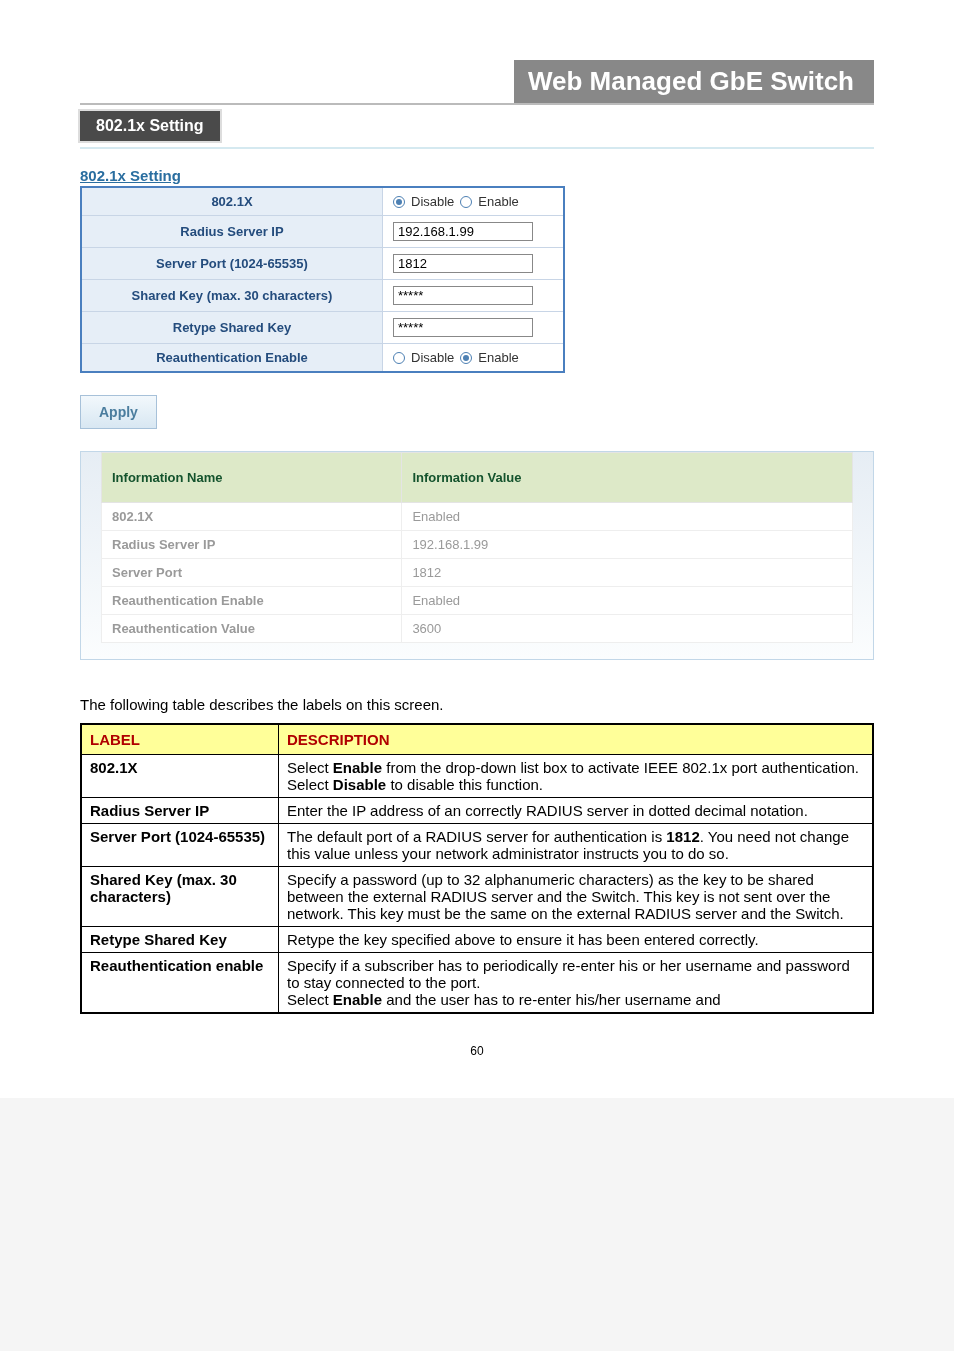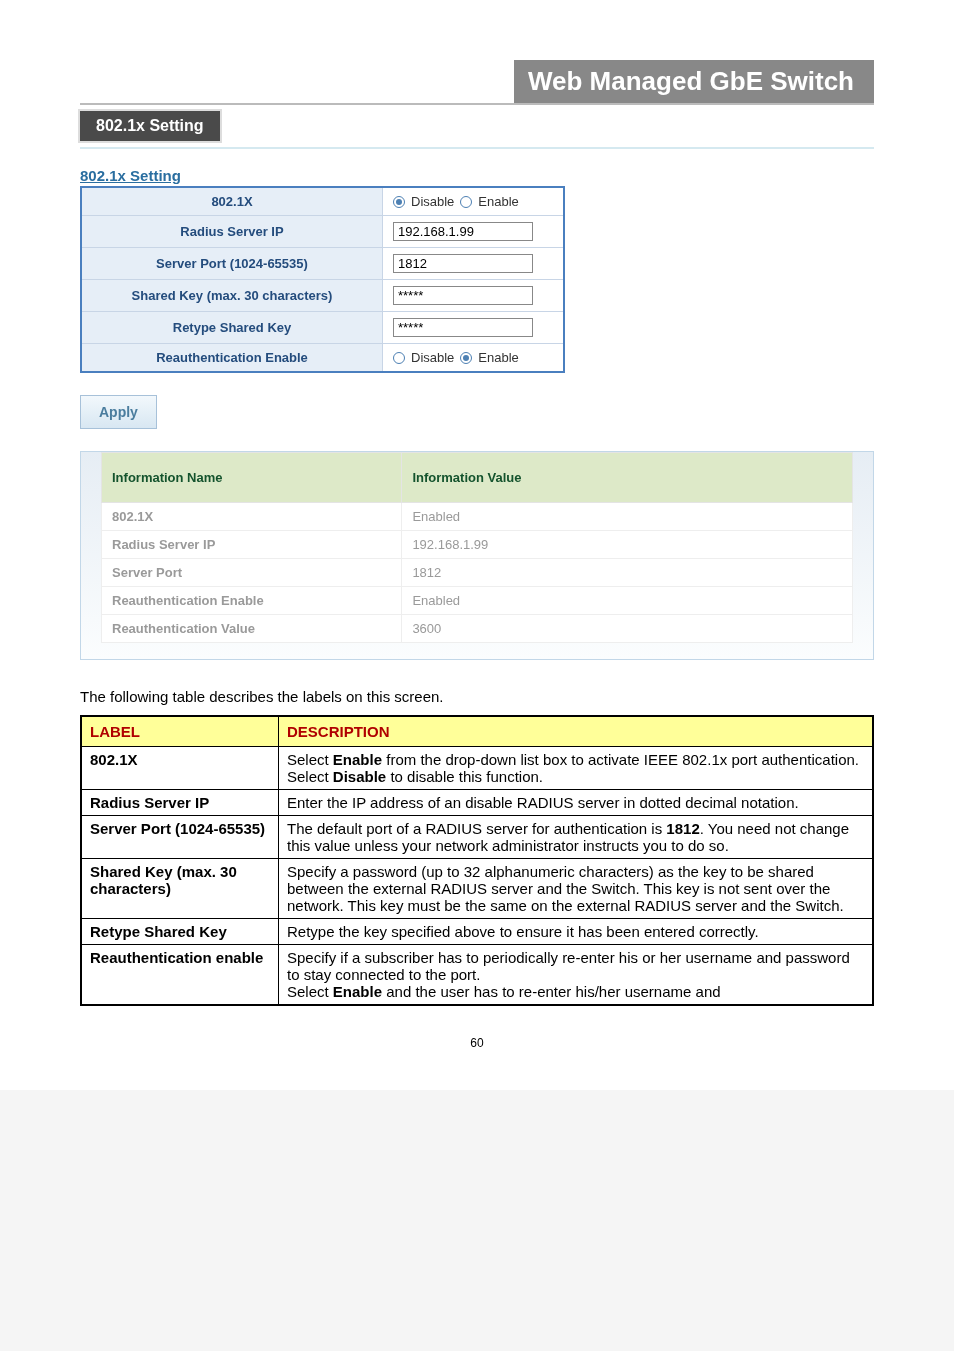--- a/index.html
+++ b/index.html
@@ -158,21 +158,21 @@
     padding: 6px 10px;
     border: 1px solid #eee;
   }
   .info-table td.name {
     font-weight: bold;
     width: 40%;
   }
 
   .intro-text {
     font-size: 15px;
-    margin: 28px 0 10px 0;
+    margin: 36px 0 10px 0;
   }
 
   .desc-table {
     width: 100%;
     border-collapse: collapse;
     border: 2px solid #000;
   }
   .desc-table th {
     background: #ffff99;
     color: #b00000;
@@ -303,21 +303,21 @@
         <th>DESCRIPTION</th>
       </tr>
     </thead>
     <tbody id="desc-body">
         <tr>
           <td class="label">802.1X</td>
           <td>Select <b>Enable</b> from the drop-down list box to activate IEEE 802.1x port authentication.<br>Select <b>Disable</b> to disable this function.</td>
         </tr>
         <tr>
           <td class="label">Radius Server IP</td>
-          <td>Enter the IP address of an disable RADIUS server in dotted decimal notation.</td>
+          <td>Enter the IP address of an correctly RADIUS server in dotted decimal notation.</td>
         </tr>
         <tr>
           <td class="label">Server Port (1024-65535)</td>
           <td>The default port of a RADIUS server for authentication is <b>1812</b>. You need not change this value unless your network administrator instructs you to do so.</td>
         </tr>
         <tr>
           <td class="label">Shared Key (max. 30 characters)</td>
           <td>Specify a password (up to 32 alphanumeric characters) as the key to be shared between the external RADIUS server and the Switch. This key is not sent over the network. This key must be the same on the external RADIUS server and the Switch.</td>
         </tr>
         <tr>

